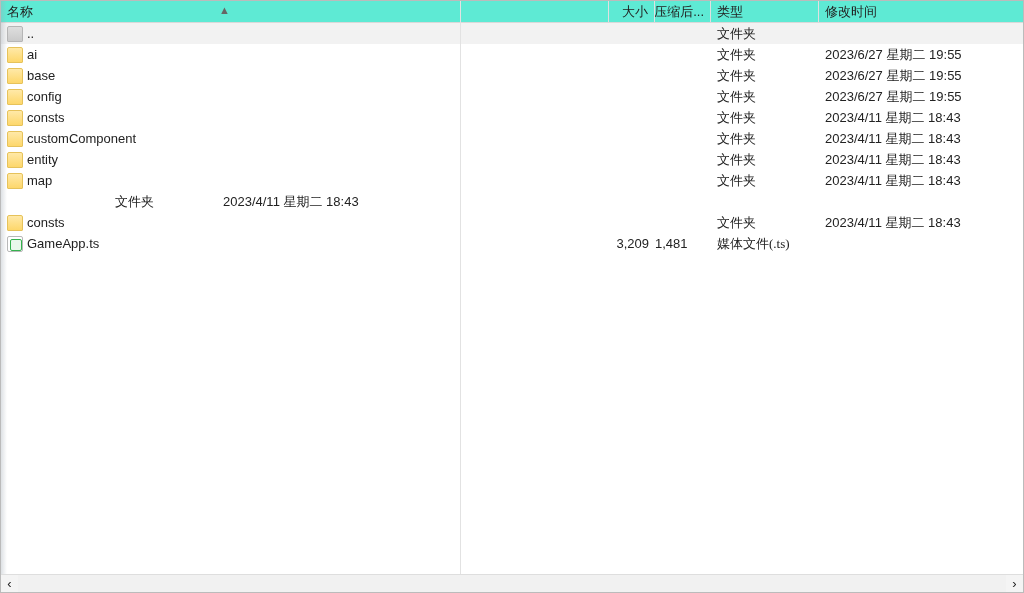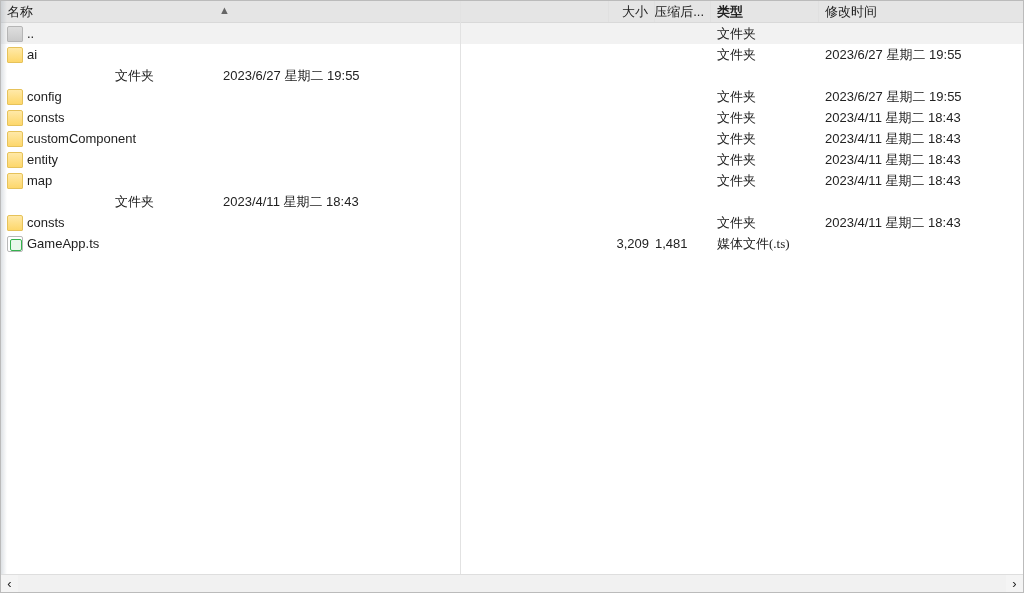--- a/index.html
+++ b/index.html
@@ -1,30 +1,30 @@
 <!DOCTYPE html>
 <html><head>
   <meta charset="utf-8">
   <style>
     * { margin:0; padding:0; box-sizing:border-box; font-family:"Microsoft YaHei","Segoe UI",Arial,sans-serif; font-size:13px; color:#222; }
     body { width:1024px; height:593px; background:#fff; border:1px solid #bbb; position:relative; overflow:hidden; }
     .panel { position:absolute; inset:0; display:flex; flex-direction:column; }
 
     
-    .header-row { height:22px; display:flex; align-items:flex-start; background:#e5e5e5; border-bottom:1px solid #d9d9d9; user-select:none; }
+    .header-row { height:22px; display:flex; align-items:flex-start; background:#5eead4; border-bottom:1px solid #d9d9d9; user-select:none; }
     .header-cell {
       display:flex; align-items:center; height:100%;
       padding:0 6px;
       border-right:1px solid #e0e0e0;
       white-space:nowrap; overflow:hidden; text-overflow:ellipsis;
     }
     .name-col   { width:608px; position:relative; }
     .size-col   { width: 46px; justify-content:flex-end; }
     .packed-col { width: 56px; justify-content:flex-end; }
-    .type-col   { width:108px;font-weight:bold; }
+    .type-col   { width:108px; }
     .date-col   { flex:1; border-right:none; }
 
     
     .sort-caret {
       position:absolute; left:218px; top:3px;
       font-size:11px; color:#666;
     }
 
     
     .body { flex:1; overflow:hidden; }
@@ -119,20 +119,24 @@
         <div class="cell-name">
           <span class="ficon folder"></span>
           <span>ai</span>
         </div>
         <div class="cell-size"></div>
         <div class="cell-packed"></div>
         <div class="cell-type">文件夹</div>
         <div class="cell-date">2023/6/27 星期二 19:55</div>
       </div>
       <div class="row">
+        <div class="cell-name">
+          <span class="ficon folder"></span>
+          <span>base</span>
+        </div>
         <div class="cell-size"></div>
         <div class="cell-packed"></div>
         <div class="cell-type">文件夹</div>
         <div class="cell-date">2023/6/27 星期二 19:55</div>
       </div>
       <div class="row">
         <div class="cell-name">
           <span class="ficon folder"></span>
           <span>config</span>
         </div>

